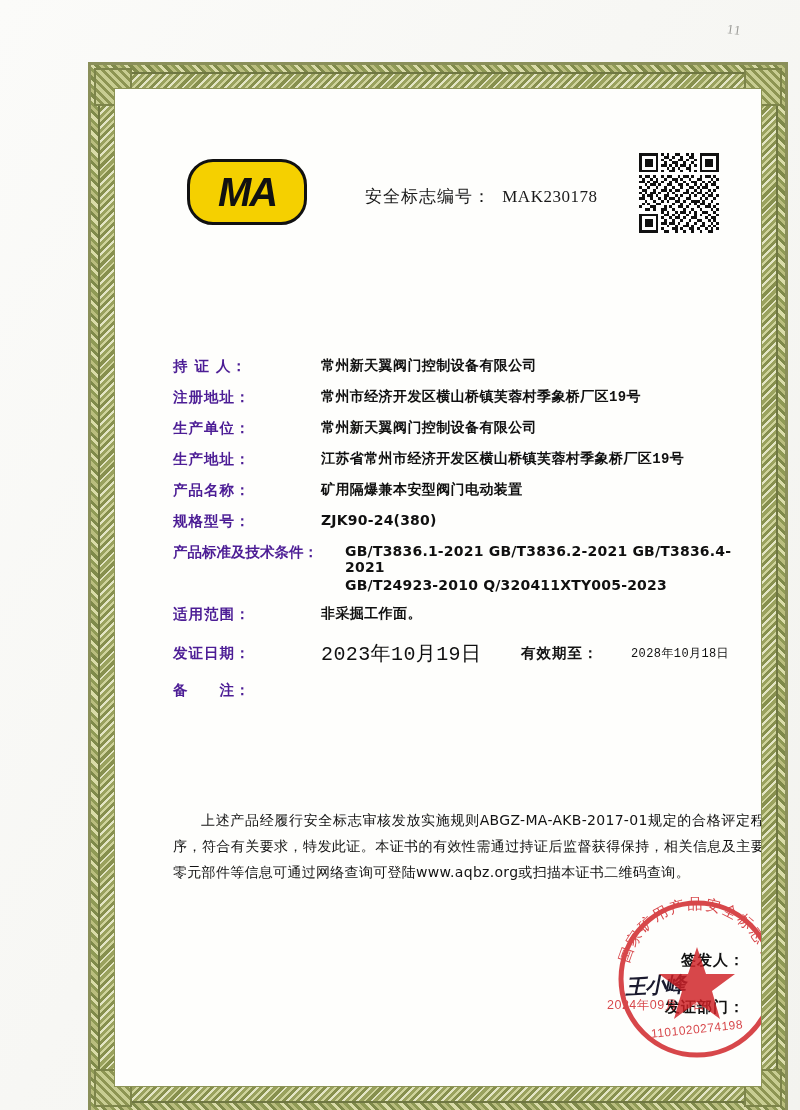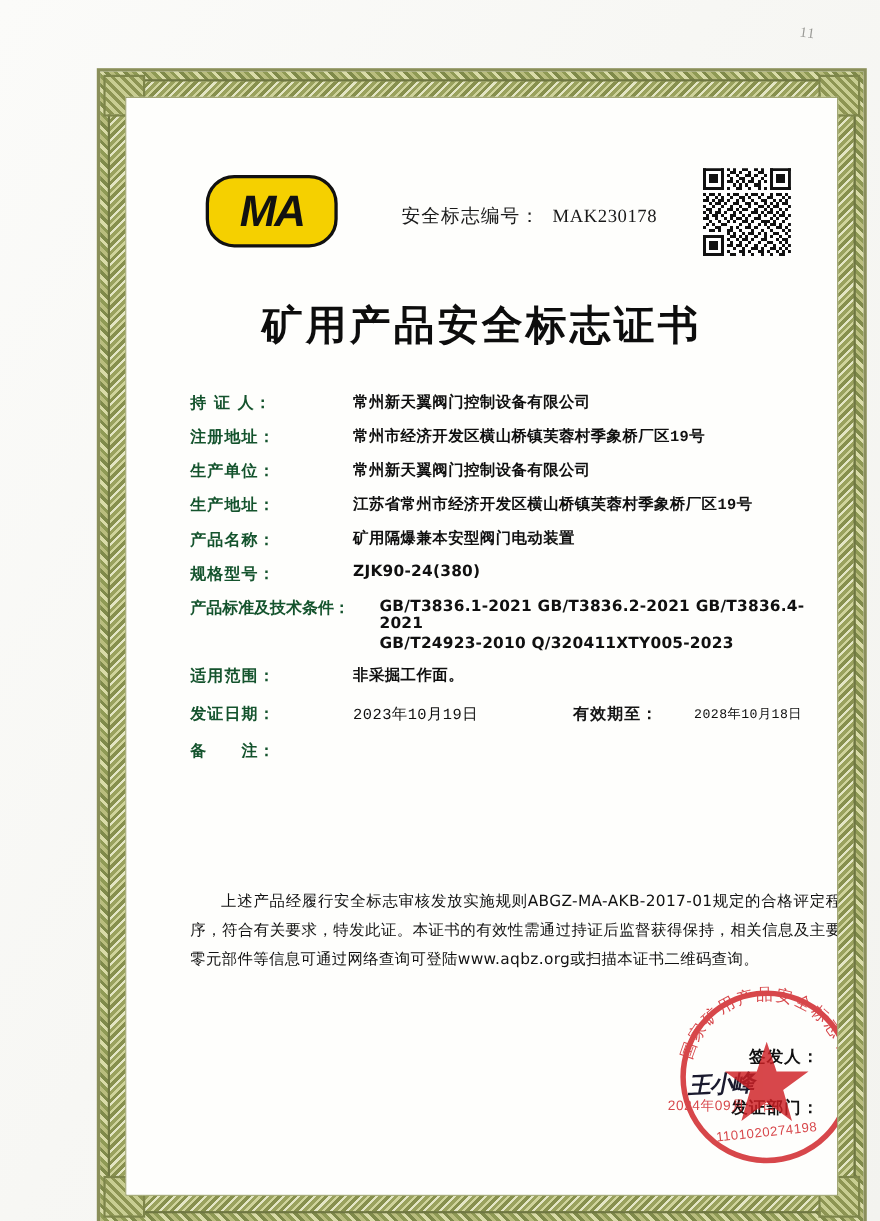--- a/index.html
+++ b/index.html
@@ -177,21 +177,21 @@
     margin-bottom: 12px;
     font-size: 14.5px;
     color: #141414;
   }
   .row .lbl {
     width: 148px;
     flex: 0 0 148px;
     font-family: "DejaVu Sans", sans-serif;
     font-weight: bold;
     font-size: 14.5px;
-    color: #14532d;
+    color: #4c1d95;
     letter-spacing: 1px;
   }
   .row .lbl.wide {
     width: 172px;
     flex: 0 0 172px;
     letter-spacing: 0px;
   }
   .row .val {
     flex: 1;
     font-family: Liberation Mono, monospace;
@@ -207,21 +207,21 @@
   }
   .row .val .line2 { display: block; margin-top: 2px; }
 
   .row.dates {
     margin-top: 16px;
     align-items: center;
   }
   .dates .issue-val {
     flex: 0 0 200px;
     font-weight: normal;
-    font-size: 14px;
+    font-size: 20px;
   }
   .dates .expiry-lbl {
     flex: 0 0 110px;
     font-family: "DejaVu Sans", sans-serif;
     font-weight: bold;
     font-size: 14.5px;
     letter-spacing: 1px;
     text-align: left;
   }
   .dates .expiry-val {
@@ -590,21 +590,20 @@
             <rect x="9" y="28" width="2" height="1"></rect>
               <rect x="13" y="28" width="1" height="1"></rect>
               <rect x="16" y="28" width="1" height="1"></rect>
               <rect x="19" y="28" width="1" height="1"></rect>
               <rect x="22" y="28" width="1" height="1"></rect>
               <rect x="25" y="28" width="2" height="1"></rect>
           </g>
         </svg>
       </div>
 
-      <div class="cert-title">矿用产品安全标志证书</div>
 
       <div class="fields">
 
         <div class="row">
           <div class="lbl">持 证 人：</div>
           <div class="val">常州新天翼阀门控制设备有限公司</div>
         </div>
 
         <div class="row">
           <div class="lbl">注册地址：</div>

